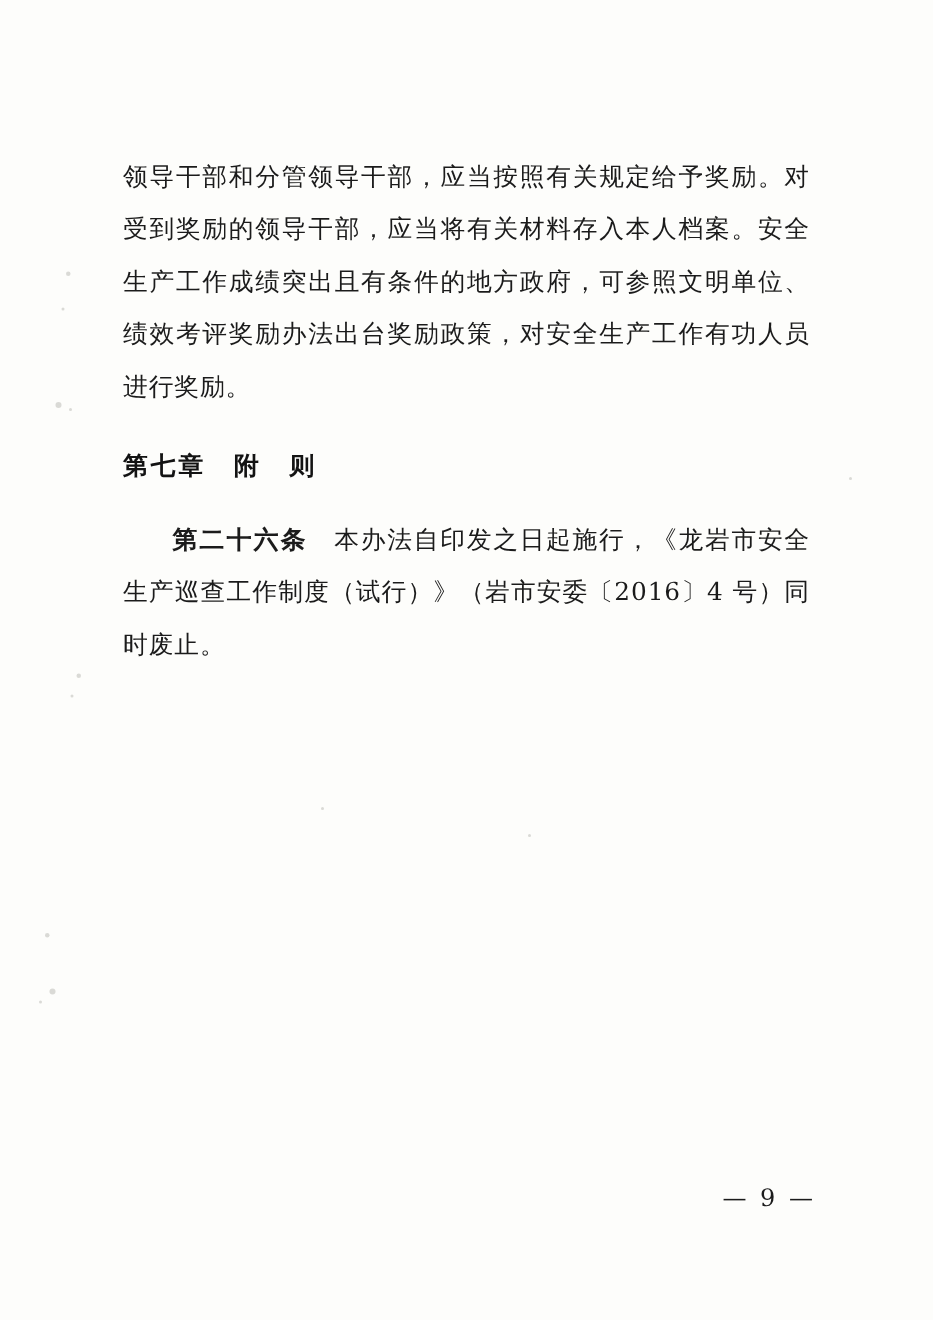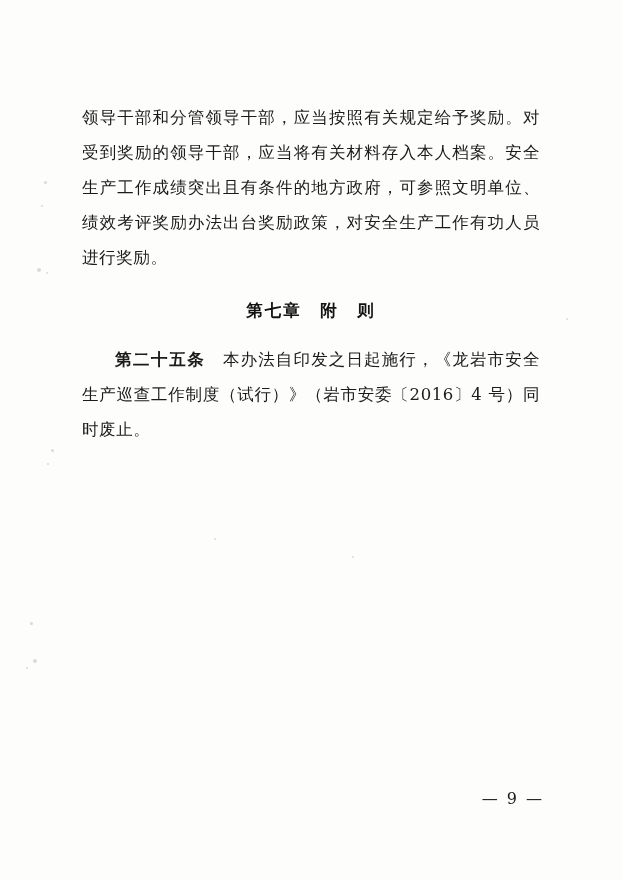--- a/index.html
+++ b/index.html
@@ -42,21 +42,20 @@
     margin: 0 0 0 0;
     font-family: "DejaVu Serif", serif;
   }
   .para.indent {
     text-indent: 33px;
   }
   .heading {
     font-size: 16.5px;
     line-height: 35px;
     color: #131313;
-    text-align: center;
     font-weight: bold;
     letter-spacing: 2px;
     margin: 18px 0 14px 0;
   }
   .art-label {
     font-weight: bold;
     letter-spacing: 1px;
   }
   .page-number {
     position: absolute;
@@ -86,19 +85,19 @@
   <div class="speckle" style="left:214px; top:538px; width:2px; height:2px;"></div>
   <div class="speckle" style="left:352px; top:556px; width:2px; height:2px;"></div>
 
   <div class="content">
 
     <p class="para">领导干部和分管领导干部，应当按照有关规定给予奖励。对受到奖励的领导干部，应当将有关材料存入本人档案。安全生产工作成绩突出且有条件的地方政府，可参照文明单位、绩效考评奖励办法出台奖励政策，对安全生产工作有功人员进行奖励。</p>
 
     <div class="heading">第七章　附　则</div>
 
 
-    <p class="para indent"><span class="art-label">第二十五条</span><span>　本办法自印发之日起施行，《龙岩市安全生产巡查工作制度（试行）》（岩市安委〔2016〕4 号）同时废止。</span></p>
+    <p class="para indent"><span class="art-label">第二十六条</span><span>　本办法自印发之日起施行，《龙岩市安全生产巡查工作制度（试行）》（岩市安委〔2016〕4 号）同时废止。</span></p>
 
   </div>
 
   <div class="page-number">— 9 —</div>
 
 </div>
 
 </body></html>

